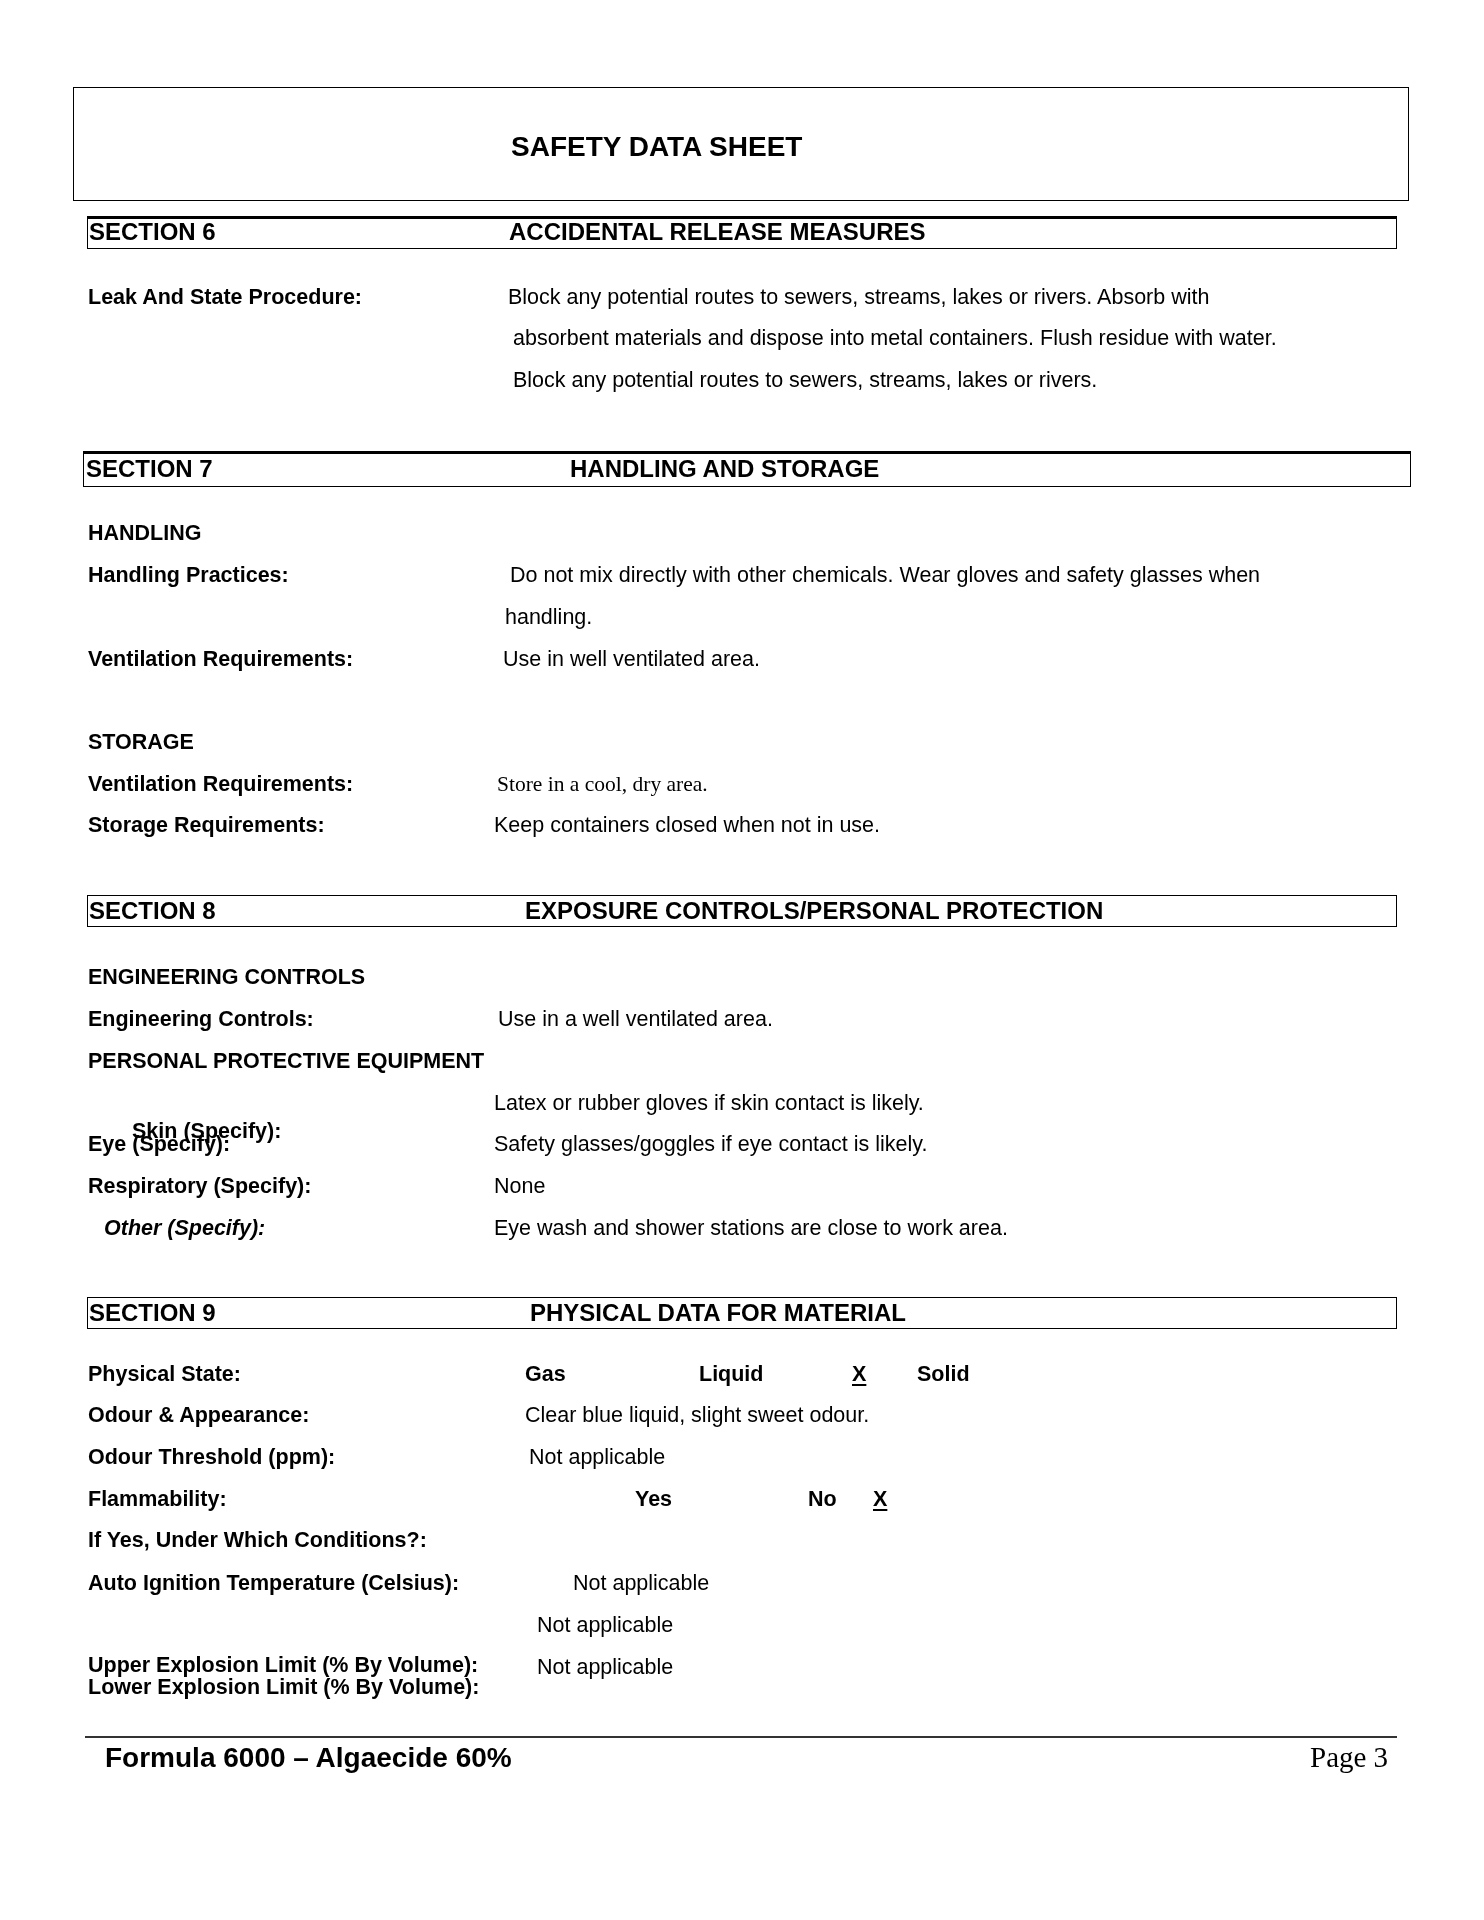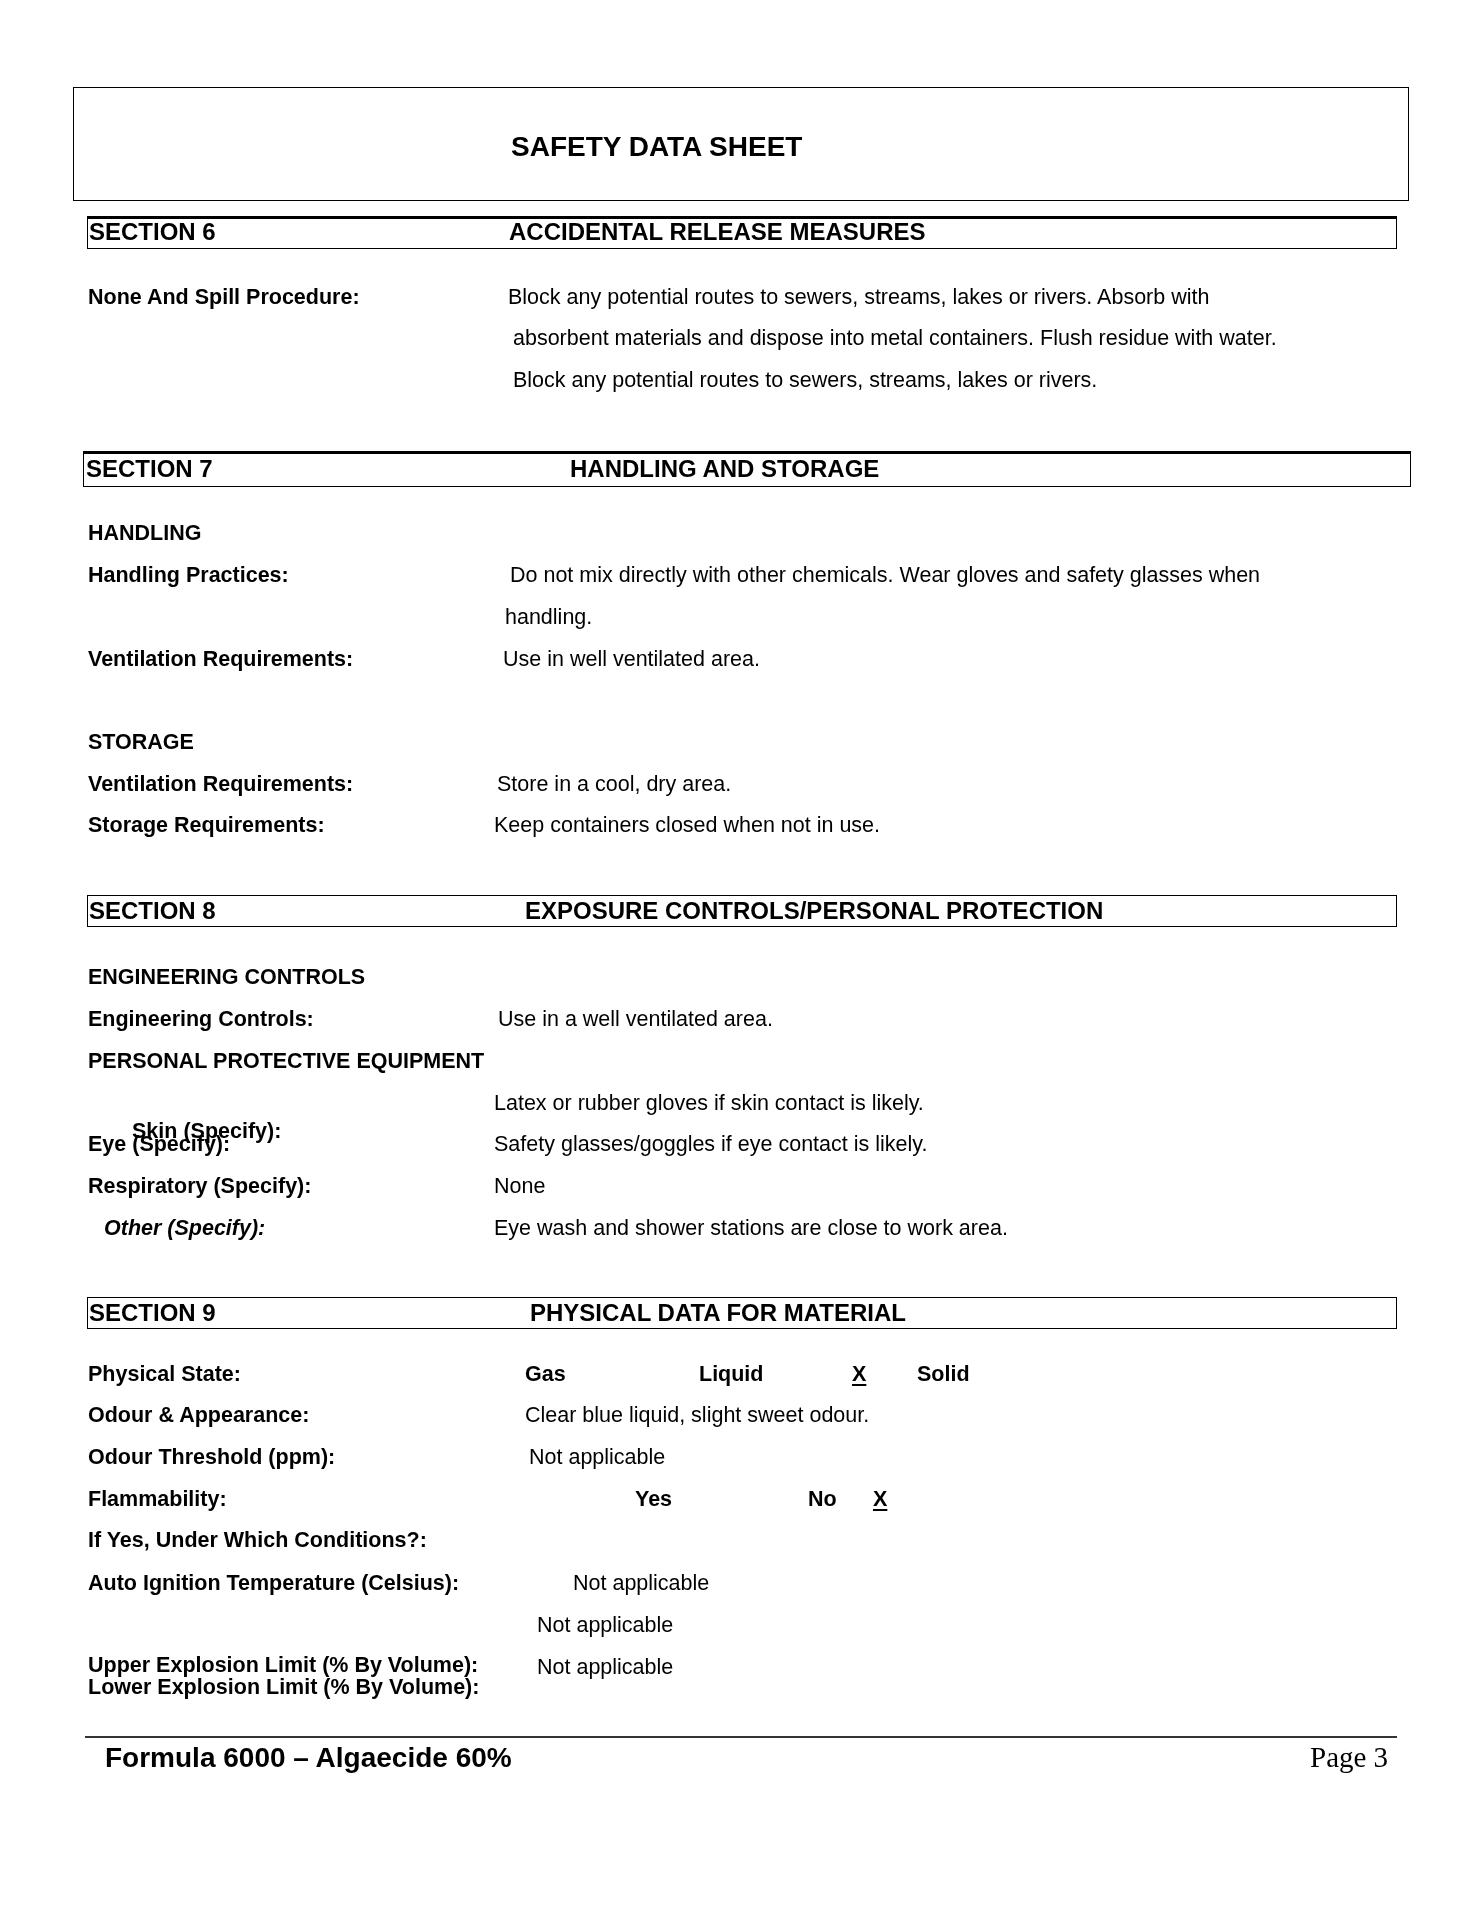--- a/index.html
+++ b/index.html
@@ -27,39 +27,39 @@
 </head>
 <body>
 
 <div class="title-box"></div>
 <div class="title">SAFETY DATA SHEET</div>
 
 <div class="sec-box thick-top" style="left:87px; top:216px; width:1310px; height:33px;"></div>
 <div class="sec-num" style="left:89px; top:217px;">SECTION 6</div>
 <div class="sec-title" style="left:509px; top:217px;">ACCIDENTAL RELEASE MEASURES</div>
 
-<div class="abs t b" style="left:88px; top:284px;">None And Spill Procedure:</div>
+<div class="abs t b" style="left:88px; top:284px;">Leak And State Procedure:</div>
 <div class="abs t" style="left:508px; top:284px;">Block any potential routes to sewers, streams, lakes or rivers.  Absorb with</div>
 <div class="abs t" style="left:513px; top:325px;">absorbent materials and dispose into metal containers. Flush residue with water.</div>
 <div class="abs t" style="left:513px; top:367px;">Block any potential routes to sewers, streams, lakes or rivers.</div>
 
 <div class="sec-box thick-top" style="left:83px; top:451px; width:1328px; height:36px;"></div>
 <div class="sec-num" style="left:86px; top:454px;">SECTION 7</div>
 <div class="sec-title" style="left:570px; top:454px;">HANDLING AND STORAGE</div>
 
 <div class="abs t b" style="left:88px; top:520px;">HANDLING</div>
 <div class="abs t b" style="left:88px; top:562px;">Handling Practices:</div>
 <div class="abs t" style="left:510px; top:562px;">Do not mix directly with other chemicals. Wear gloves and safety glasses when</div>
 <div class="abs t" style="left:505px; top:604px;">handling.</div>
 <div class="abs t b" style="left:88px; top:646px;">Ventilation Requirements:</div>
 <div class="abs t" style="left:503px; top:646px;">Use in well ventilated area.</div>
 
 <div class="abs t b" style="left:88px; top:729px;">STORAGE</div>
 <div class="abs t b" style="left:88px; top:771px;">Ventilation Requirements:</div>
-<div class="abs t" style="left:497px; top:771px;">Store in a cool, dry area.</div>
+<div class="abs t" style="left:497px; top:771px;font-family:Liberation Serif, serif;">Store in a cool, dry area.</div>
 <div class="abs t b" style="left:88px; top:812px;">Storage Requirements:</div>
 <div class="abs t" style="left:494px; top:812px;">Keep containers closed when not in use.</div>
 
 <div class="sec-box" style="left:87px; top:895px; width:1310px; height:32px;"></div>
 <div class="sec-num" style="left:89px; top:896px;">SECTION 8</div>
 <div class="sec-title" style="left:525px; top:896px;">EXPOSURE CONTROLS/PERSONAL PROTECTION</div>
 
 <div class="abs t b" style="left:88px; top:964px;">ENGINEERING CONTROLS</div>
 <div class="abs t b" style="left:88px; top:1006px;">Engineering Controls:</div>
 <div class="abs t" style="left:498px; top:1006px;">Use in a well ventilated area.</div>

